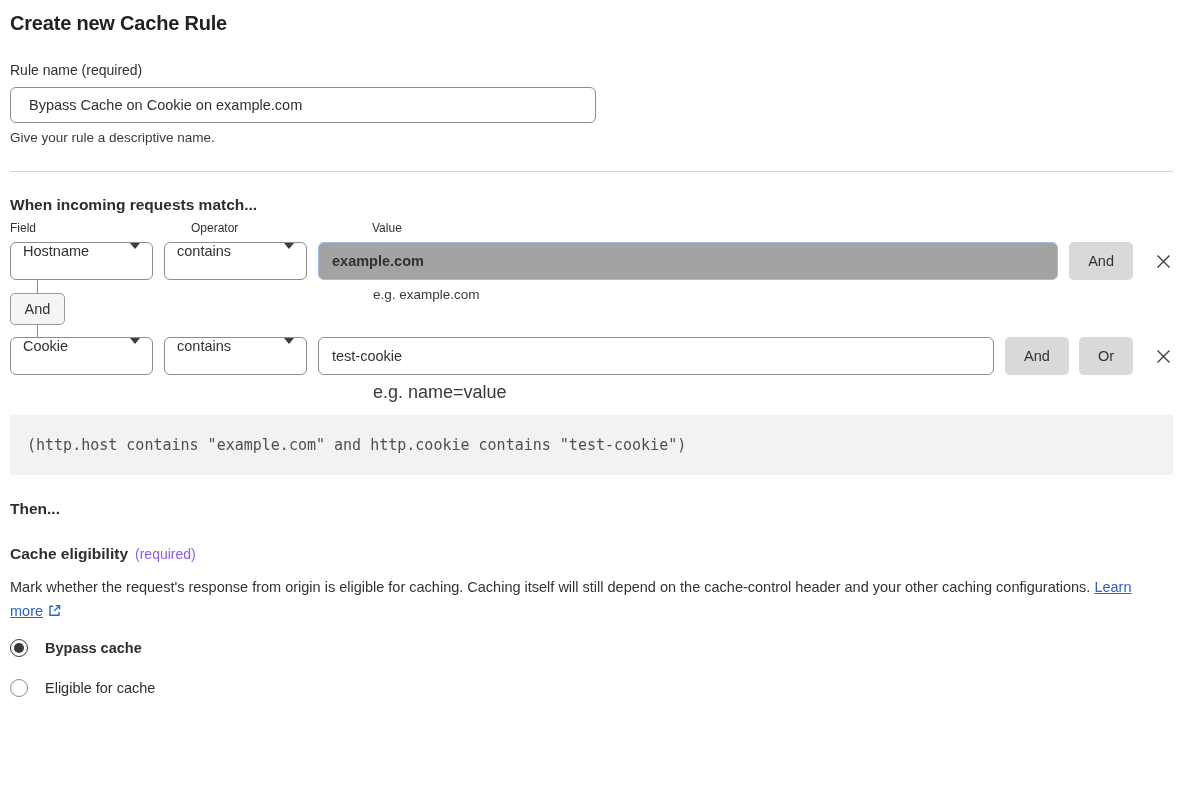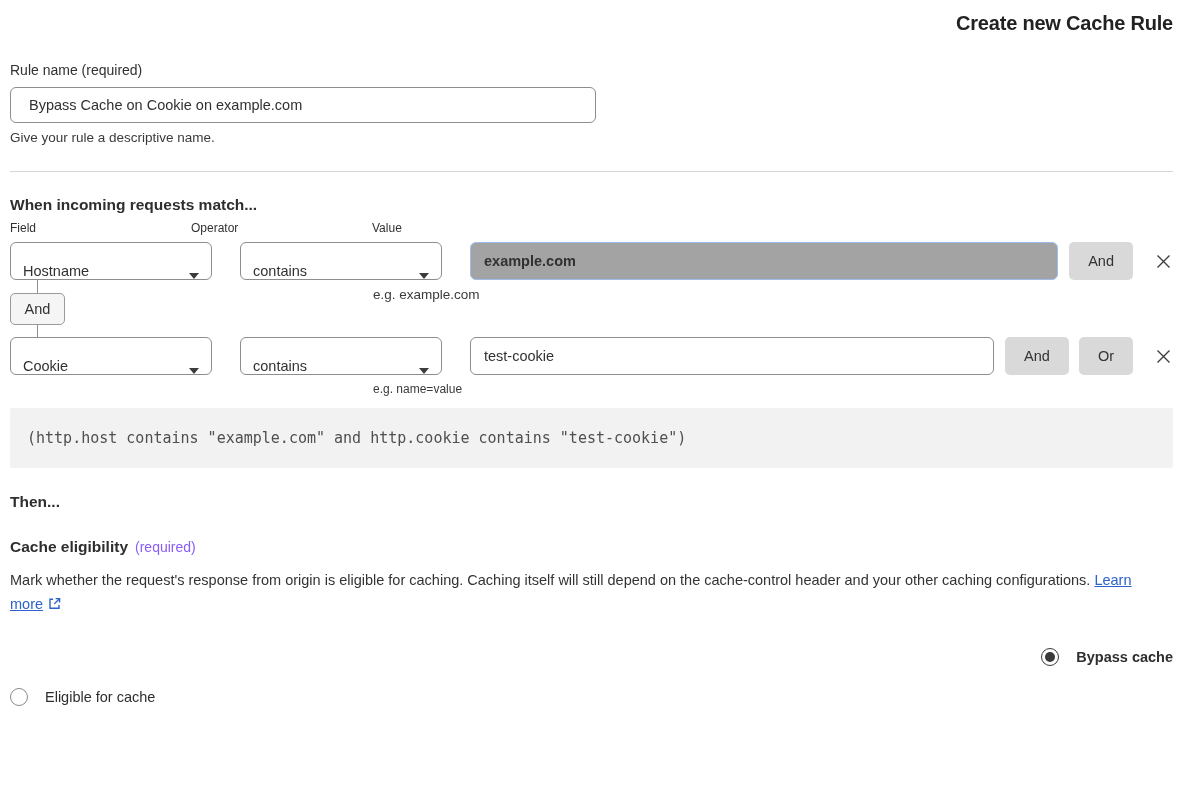--- a/index.html
+++ b/index.html
@@ -12,21 +12,20 @@
     overflow: hidden;
   }
   .container { width: 1173px; padding: 12px 0 20px 10px; }
 
   .page-title {
     font-size: 20px;
     font-weight: 700;
     color: #222;
     margin: 0;
     letter-spacing: -0.2px;
-    text-align: right;
   }
 
   .form-label { margin-top: 27px; font-size: 14px; color: #313131; }
 
   .name-input {
     display: block;
     margin-top: 9px;
     width: 586px;
     height: 36px;
     border: 1px solid #8d8d8d;
@@ -42,25 +41,25 @@
 
   .divider { border: none; border-top: 1px solid #d5d5d5; margin: 26px 0 0 0; }
 
   .section-heading { font-size: 15.5px; font-weight: 700; margin: 24px 0 0 0; color: #2e2e2e; }
 
   .col-labels { display: flex; margin-top: 7px; font-size: 12px; align-items: center; }
   .col-field, .col-operator { width: 181px; }
 
   .cond-row { display: flex; align-items: center; margin-top: 7px; }
   .select-box {
-    width: 202px; height: 38px;
+    width: 143px; height: 38px;
     border: 1px solid #8d8d8d; border-radius: 6px;
     background: #fff;
-    display: flex; align-items: flex-end; justify-content: space-between;
-    padding: 0 12px; margin-right: 28px;
+    display: flex; align-items: flex-start; justify-content: space-between;
+    padding: 0 12px; margin-right: 11px;
     font-size: 14.5px; cursor: pointer;
   }
   .caret {
     width: 0; height: 0;
     border-left: 5px solid transparent;
     border-right: 5px solid transparent;
     border-top: 6px solid #3c3c3c;
   }
   .value-input {
     flex: 1; height: 38px;
@@ -88,21 +87,21 @@
   .v-line.top { top: 0; height: 13px; }
   .v-line.bottom { top: 45px; height: 12px; }
   .and-pill {
     position: absolute; left: 0; top: 13px;
     width: 55px; height: 32px;
     background: #f5f5f5; border: 1px solid #9a9a9a; border-radius: 5px;
     display: flex; align-items: center; justify-content: center;
     font-size: 14.5px; color: #333; cursor: pointer;
   }
   .hint-abs { position: absolute; left: 363px; top: 7px; font-size: 13.5px; color: #3a3a3a; }
-  .hint-row { margin-top: 7px; padding-left: 363px; font-size: 12px; color: #3a3a3a; }
+  .hint-row { margin-top: 7px; padding-left: 363px; font-size: 18px; color: #3a3a3a; }
 
   .expr-header {
     display: flex; justify-content: space-between; align-items: flex-end;
     margin-top: 43px; font-size: 14.5px;
   }
   .link { color: #2c62c9; text-decoration: underline; cursor: pointer; }
 
   .code-block {
     margin-top: 12px;
     background: #f2f2f2;
@@ -114,21 +113,21 @@
     white-space: pre;
   }
 
   .elig-heading { margin-top: 27px; font-size: 15.5px; font-weight: 700; color: #2e2e2e; }
   .required-note { font-weight: 400; color: #8b5cf6; font-size: 14px; margin-left: 7px; }
 
   .description { margin-top: 12px; font-size: 14.5px; line-height: 24px; color: #333; max-width: 1150px; }
   .ext-icon { margin-left: 4px; vertical-align: -2px; }
 
   .radio-row { display: flex; align-items: center; margin-top: 22px; cursor: pointer; }
-  .radio-row.first { margin-top: 32px; justify-content: flex-end; }
+  .radio-row.first { margin-top: 16px; }
   .radio-circle {
     width: 18px; height: 18px; border-radius: 50%;
     border: 1.5px solid #8a8a8a; background: #fff;
     margin-right: 17px; position: relative; flex: none;
   }
   .radio-circle.selected { border-color: #3a3a3a; }
   .radio-circle.selected::after {
     content: ""; position: absolute; left: 3px; top: 3px; right: 3px; bottom: 3px;
     border-radius: 50%; background: #3a3a3a;
   }

